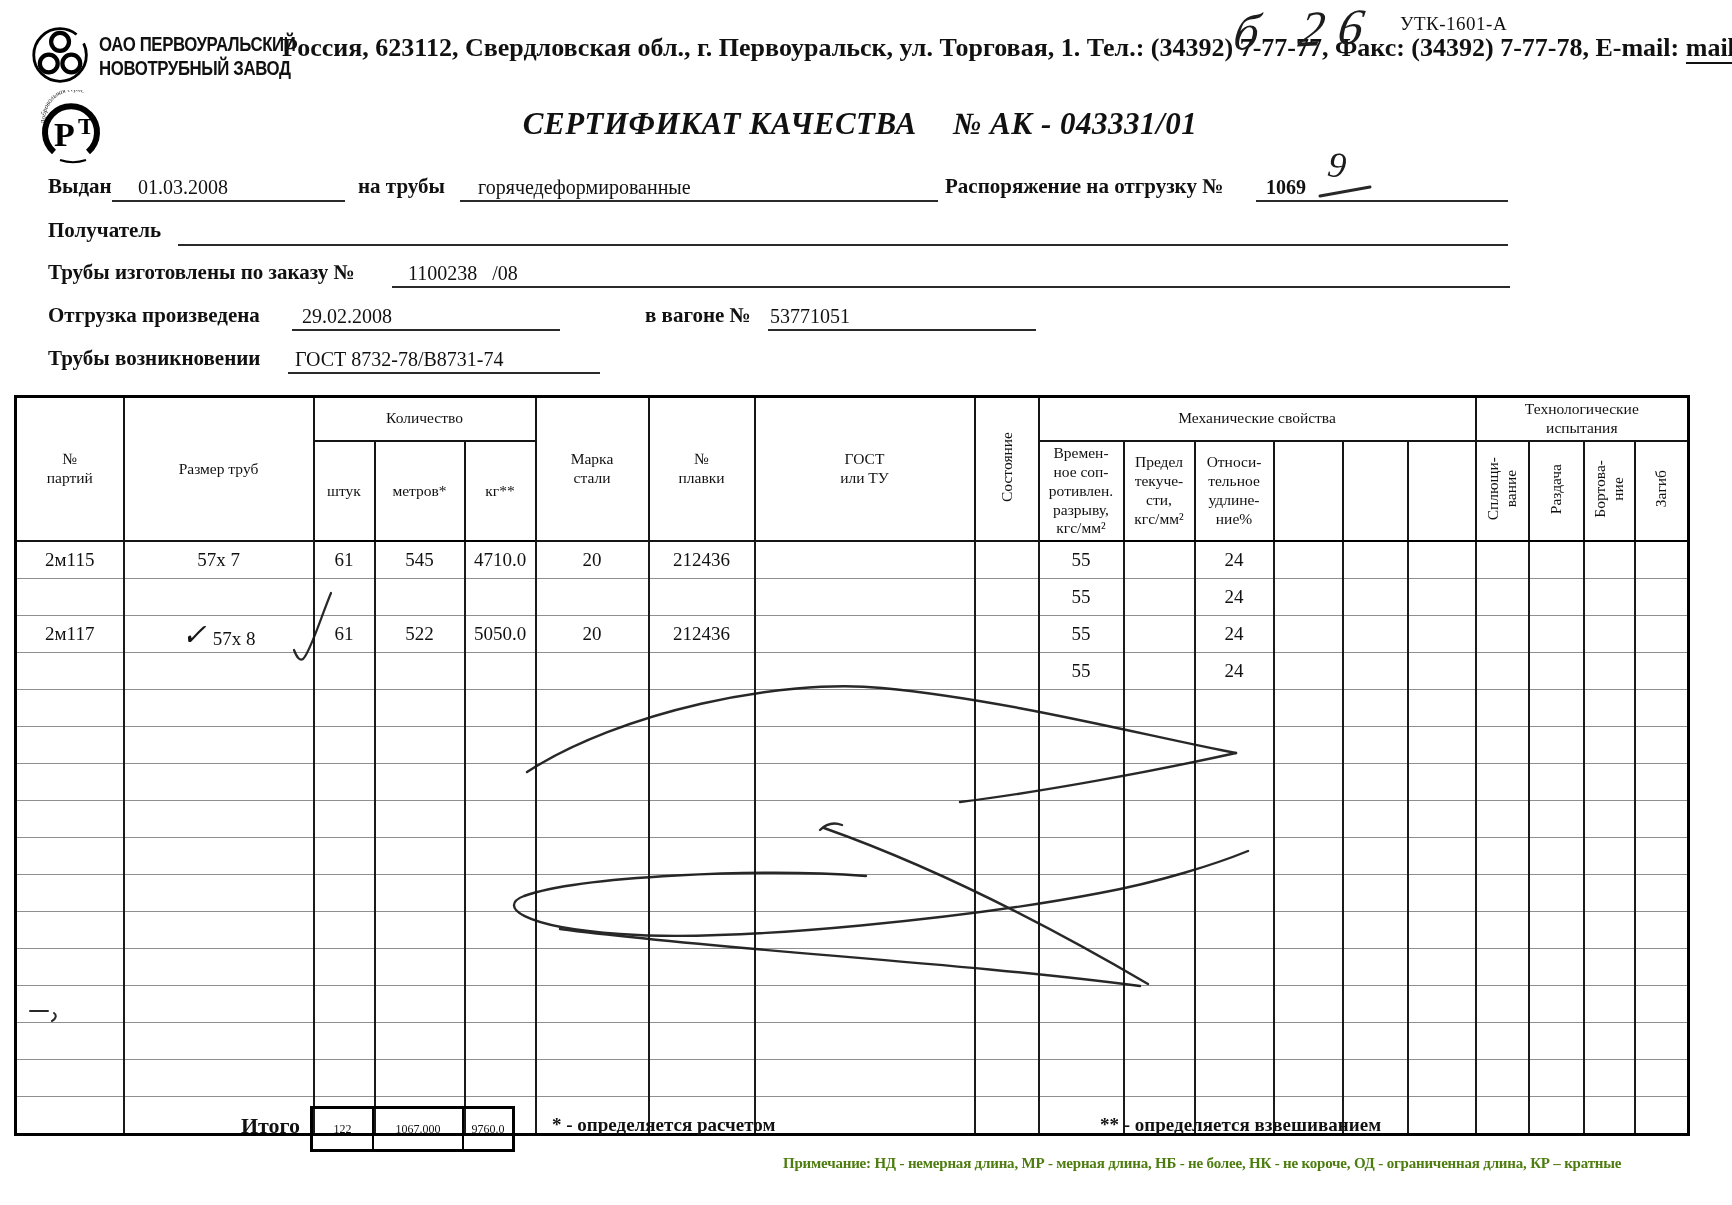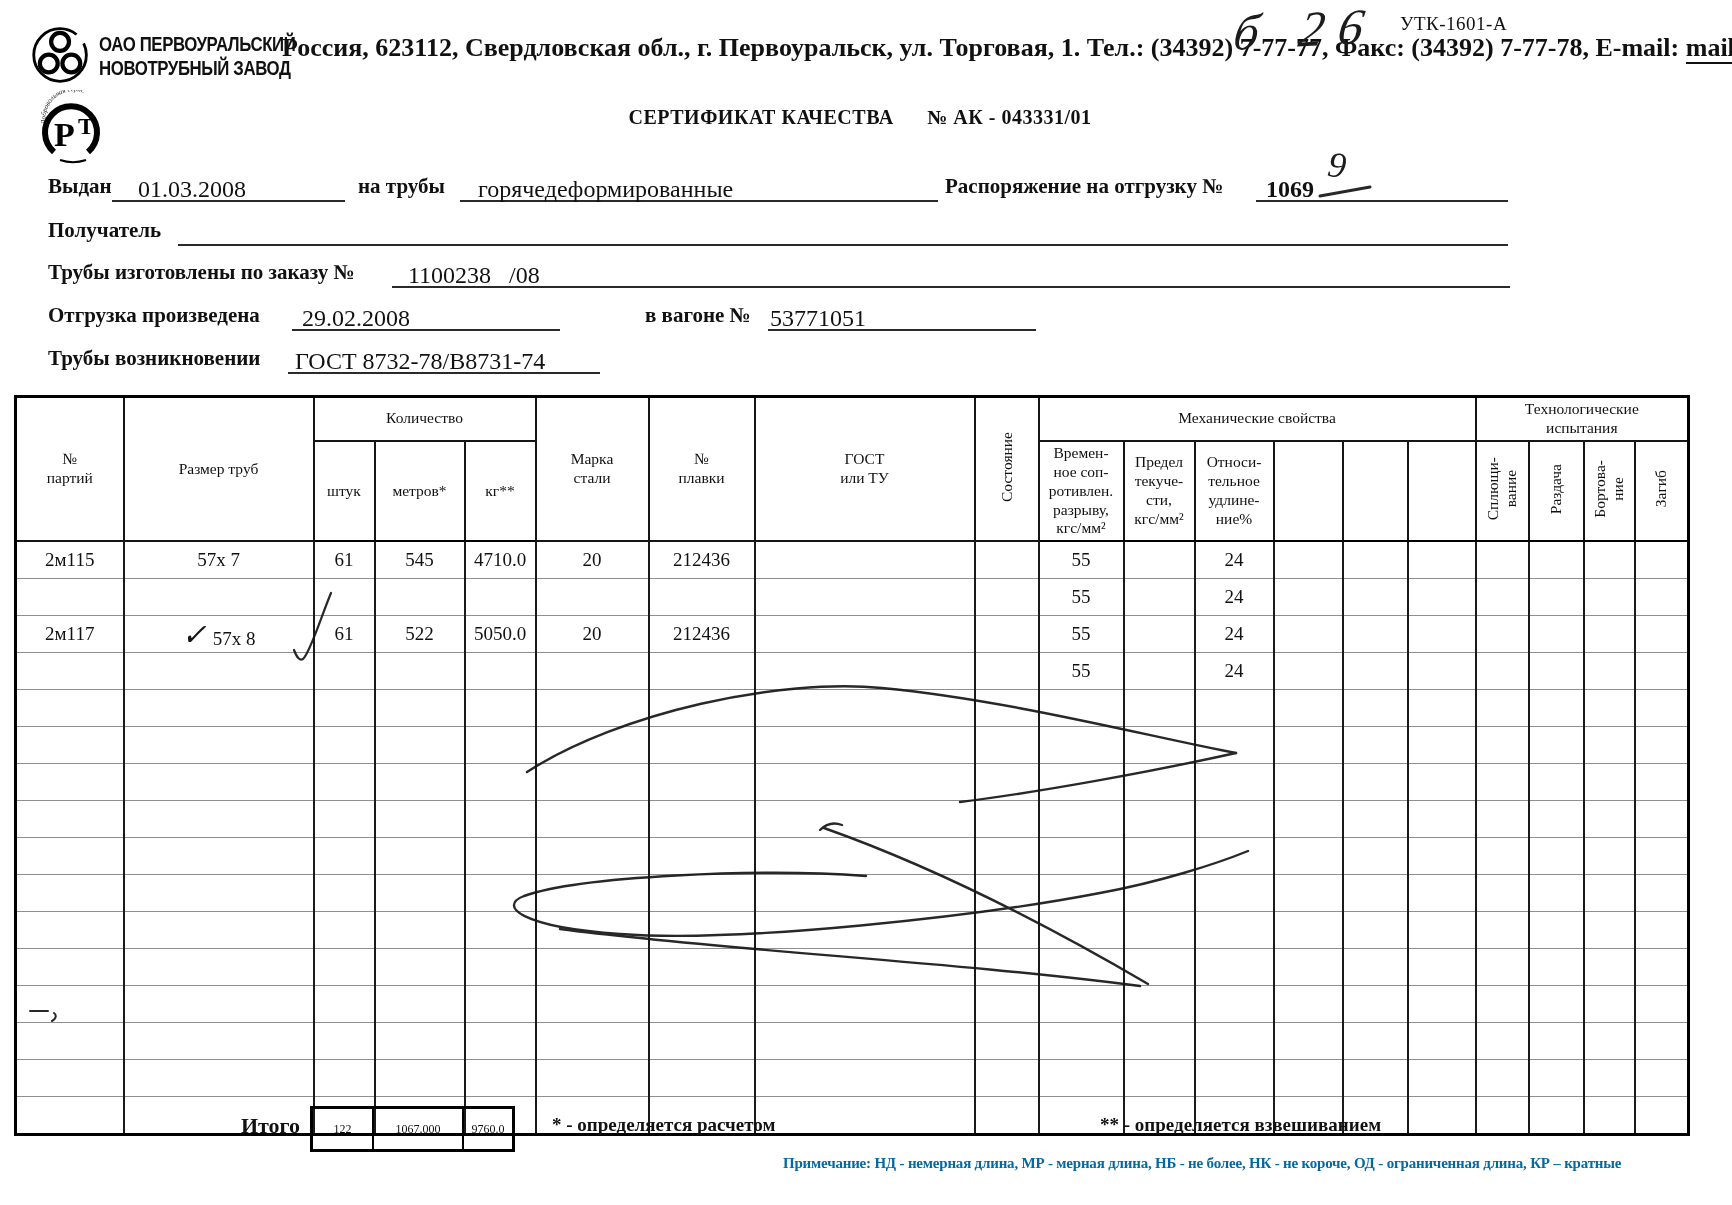--- a/index.html
+++ b/index.html
@@ -10,46 +10,46 @@
   
   .company-name{font-family:"Liberation Sans","DejaVu Sans",sans-serif;font-weight:700;
                 font-size:21px;line-height:1.12;transform:scaleX(.8);transform-origin:left top;
                 letter-spacing:-.5px;white-space:nowrap;}
   .addr1{font-size:26px;font-weight:700;white-space:nowrap;}
   .addr1 .email{border-bottom:2px solid #111;}
   .addr2{font-size:14.5px;font-weight:700;white-space:nowrap;letter-spacing:-.2px;}
   .hand{font-style:italic;color:#1c1c1c;}
   .hand-top{font-size:50px;letter-spacing:14px;transform:rotate(-3deg) skewX(-12deg);}
   .form-code{font-size:19px;letter-spacing:.5px;}
-  .doc-title{font-size:20px;font-weight:700;letter-spacing:.5px;white-space:nowrap;}
+  .doc-title{font-size:31px;font-weight:700;font-style:italic;letter-spacing:.5px;white-space:nowrap;}
   .doc-title .num{margin-left:28px;}
   
   .lbl{font-size:21px;font-weight:700;white-space:nowrap;}
-  .val{font-size:24px;white-space:pre;text-align:center;}
+  .val{font-size:20px;white-space:pre;text-align:center;}
   .fill{border-bottom:2px solid #2a2a2a;position:absolute;height:26px;}
   .hand-9{font-size:36px;transform:rotate(8deg);}
   
   table.cert{border-collapse:collapse;table-layout:fixed;background:transparent;}
   table.cert{border:3px solid #000;}
   table.cert th{border:2px solid #151515;font-weight:400;font-size:15.5px;line-height:1.22;
                 text-align:center;vertical-align:middle;padding:2px;}
   table.cert td{border-left:2px solid #1a1a1a;border-top:1px solid #8f8f8f;height:36px;
                 font-size:19px;text-align:center;vertical-align:middle;padding:0 2px;overflow:hidden;}
   table.cert tr.h2 th{border-bottom:2px solid #000;}
   .vert{writing-mode:vertical-rl;transform:rotate(180deg);display:inline-block;
         font-size:15.5px;line-height:1.15;}
   .check{color:#161616;font-size:30px;font-weight:400;margin-right:6px;font-style:italic;}
   
   .totals-label{font-size:22px;font-weight:700;}
   .totals-box{display:flex;border:3px solid #000;height:40px;}
   .totals-box .tcell{border-right:2px solid #000;display:flex;align-items:center;justify-content:center;
         font-size:12px;}
   .totals-box .tcell:last-child{border-right:none;}
   .footnote{font-size:19px;font-weight:600;white-space:nowrap;}
-  .note-line{font-size:15px;font-weight:600;color:#0369a1;white-space:nowrap;letter-spacing:-.2px;}
+  .note-line{font-size:15px;font-weight:600;color:#4d7c0f;white-space:nowrap;letter-spacing:-.2px;}
   svg.overlay{position:absolute;left:0;top:0;pointer-events:none;}
 </style>
 </head>
 <body>
 
 <div id="page">
 
   <svg class="abs" style="left:28px;top:24px" width="66" height="62" viewBox="0 0 70 66">
     <circle cx="34" cy="33" r="28" fill="none" stroke="#000" stroke-width="3" stroke-dasharray="150 12"></circle>
     <circle cx="34" cy="19" r="9.5" fill="none" stroke="#000" stroke-width="4.5"></circle>

